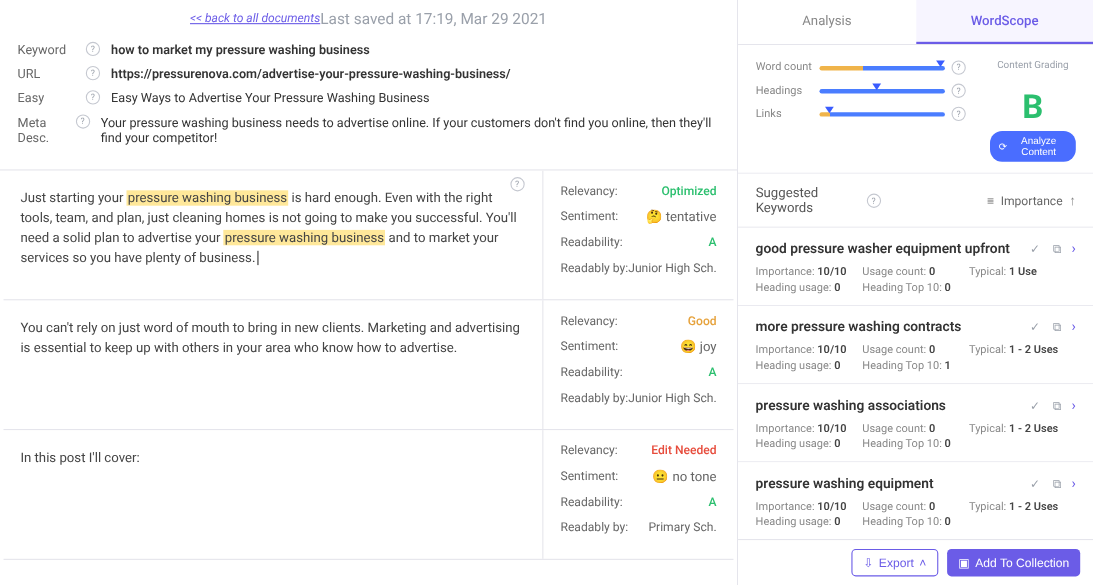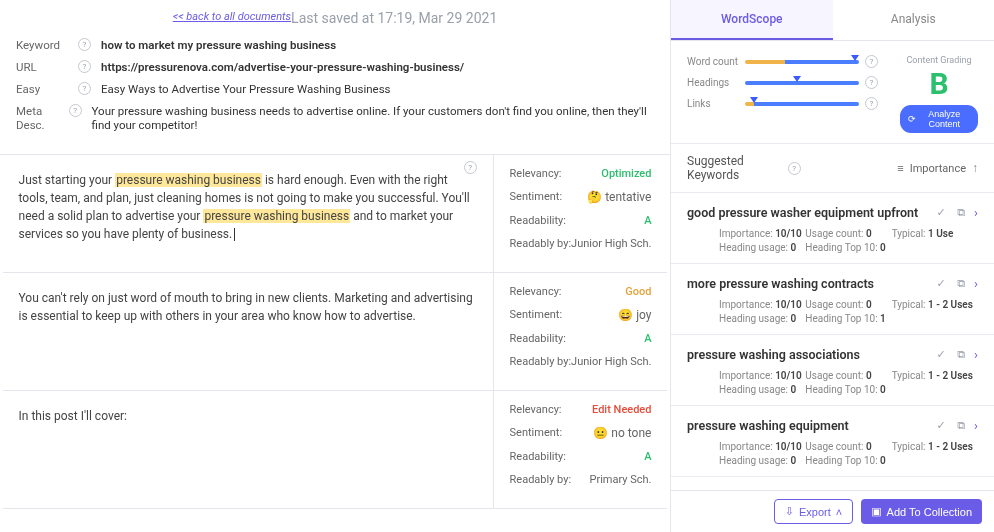--- a/index.html
+++ b/index.html
@@ -37,33 +37,33 @@
 .scope-top { display: flex; padding: 14px 16px 10px; gap: 12px; border-bottom: 1px solid #eaeaf0; background: #fff; }
 .sliders { flex: 1; }
 .slider-row { display: flex; align-items: center; margin-bottom: 8px; font-size: 10px; color: #888; }
 .slider-label { width: 58px; }
 .slider-track { position: relative; flex: 1; height: 4px; border-radius: 2px; margin-right: 6px; }
 .slider-track.wc { background: linear-gradient(to right, #f0b44a 0%, #f0b44a 35%, #4a7dff 35%, #4a7dff 100%); }
 .slider-track.hd { background: #4a7dff; }
 .slider-track.lk { background: linear-gradient(to right, #f0b44a 0%, #f0b44a 8%, #4a7dff 8%, #4a7dff 100%); }
 .marker { position: absolute; top: -5px; width: 0; height: 0; border-left: 4px solid transparent; border-right: 4px solid transparent; border-top: 6px solid #3a5cff; }
 .grading { width: 78px; text-align: center; }
-.grading-label { font-size: 9px; color: #9aa0aa; margin-bottom: 4px; }
+.grading-label { font-size: 9px; color: #9aa0aa; margin-bottom: 18px; }
 .grade-b { font-size: 30px; font-weight: 700; color: #2bbf6e; line-height: 1; margin-bottom: 6px; }
 .analyze-btn { background: #4a6dff; color: #fff; border: none; border-radius: 11px; padding: 4px 8px; font-size: 9px; cursor: pointer; display: inline-flex; align-items: center; gap: 3px; }
 .sk-header { display: flex; align-items: center; padding: 10px 16px; font-size: 12px; color: #555; border-bottom: 1px solid #eaeaf0; background: #fff; }
 .sk-header .title { flex: 1; }
 .sk-sort { display: flex; align-items: center; gap: 6px; font-size: 11px; color: #666; cursor: pointer; }
 .kw-list { flex: 1; overflow-y: auto; }
 .kw-item { border-bottom: 1px solid #eaeaf0; padding: 12px 16px 10px; background: #fff; }
 .kw-head { display: flex; align-items: center; gap: 6px; margin-bottom: 8px; }
 .kw-name { font-size: 12.5px; font-weight: 600; color: #333; flex: 1; }
 .kw-icon { width: 14px; height: 14px; display: inline-flex; align-items: center; justify-content: center; color: #9aa0aa; cursor: pointer; font-size: 11px; }
 .chev { color: #6b5ce7; font-size: 13px; cursor: pointer; }
-.kw-stats { display: flex; flex-wrap: wrap; font-size: 10px; color: #888; gap: 3px 0; margin-left: 32px; }
+.kw-stats { display: flex; flex-wrap: wrap; font-size: 10px; color: #888; gap: 3px 0; }
 .kw-stats > div { width: 33.33%; }
 .kw-stats b { color: #444; font-weight: 600; }
 .bottom-bar { display: flex; justify-content: flex-end; gap: 8px; padding: 8px 12px; border-top: 1px solid #e5e5ec; background: #fff; }
 .btn-export { border: 1px solid #6b5ce7; color: #6b5ce7; background: #fff; border-radius: 4px; padding: 5px 10px; font-size: 11px; cursor: pointer; display: flex; align-items: center; gap: 5px; }
 .btn-add { background: #6b5ce7; color: #fff; border: none; border-radius: 4px; padding: 5px 10px; font-size: 11px; cursor: pointer; display: flex; align-items: center; gap: 5px; }
 .arrow-up { font-size: 12px; color: #888; cursor: pointer; margin-left: 6px; }
 </style>
 </head>
 <body>
 
@@ -156,22 +156,22 @@
             <span>Readably by:</span>
             <span class="val ">Primary Sch.</span>
           </div>
         </div>
       </div>
     </div>
 </div>
 
 <div class="right">
   <div class="tabs">
+    <div class="tab">Analysis</div>
     <div class="tab active">WordScope</div>
-    <div class="tab">Analysis</div>
   </div>
   <div class="scope-top">
     <div class="sliders">
       <div class="slider-row">
         <span class="slider-label">Word count</span>
         <div class="slider-track wc">
             <span class="marker" style="left:93%"></span>
           </div>
         <span class="help-icon">?</span>
       </div>

